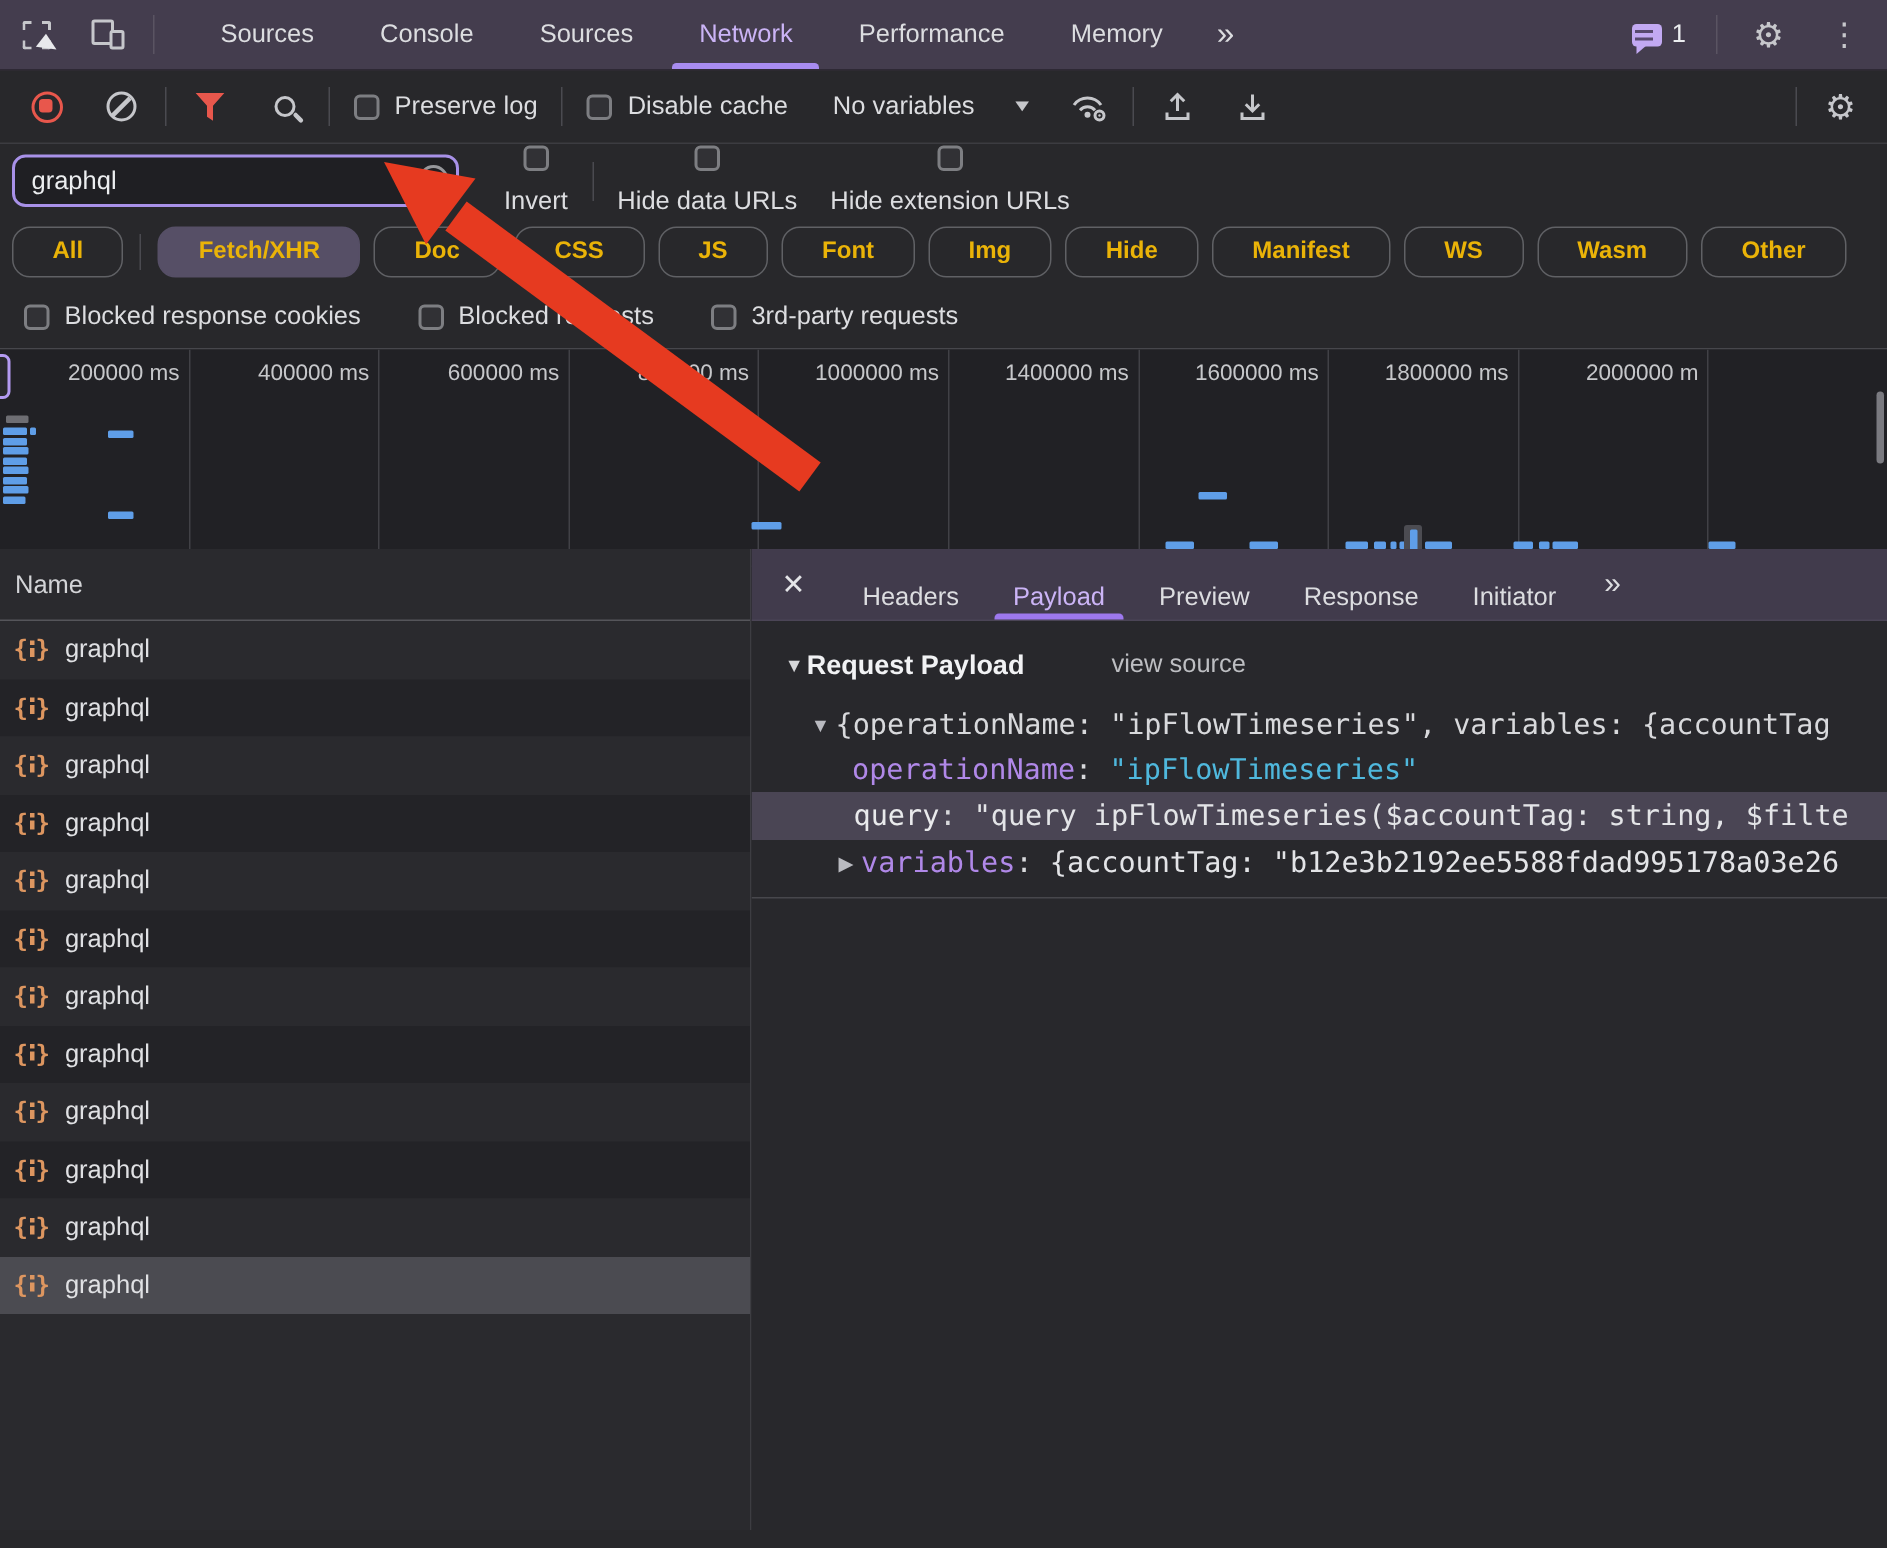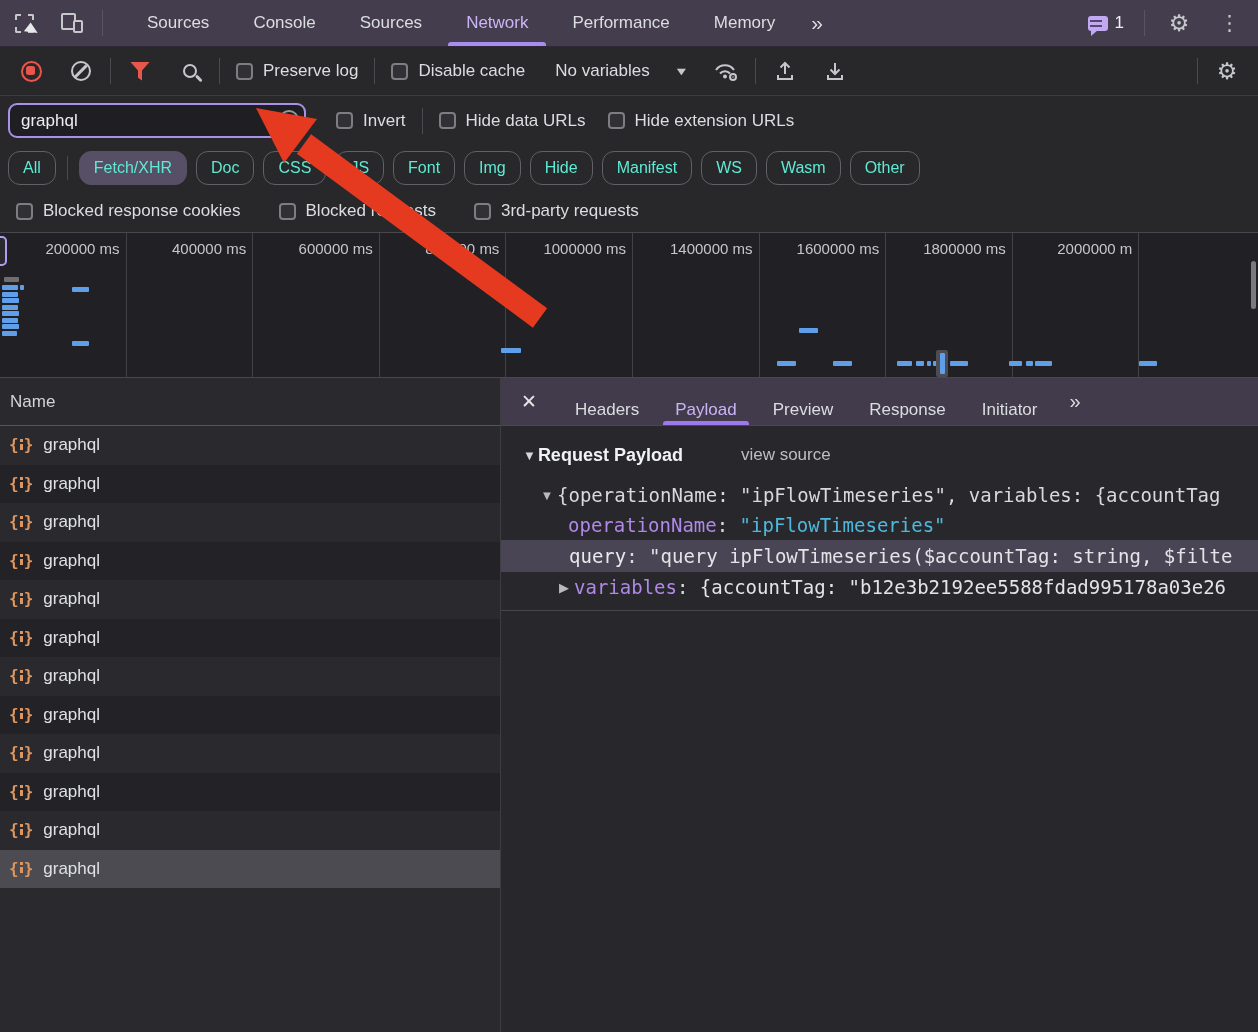--- a/index.html
+++ b/index.html
@@ -56,24 +56,24 @@
   .sicon { stroke:#c6c7cb; stroke-width:2; fill:none; }
   .spacer { flex:1; }
 
   
   .filterrow { position:absolute; left:0; top:96px; width:1258px; height:49px; display:flex; align-items:center; padding:0 8px; gap:10px; }
   .finput-wrap { position:relative; width:298px; height:35px; }
   .finput { width:100%; height:100%; background:#1f1f23; border:2px solid #a891e8; border-radius:9px;
     color:#eceef0; font-size:17px; padding:0 34px 0 11px; outline:none; font-family:"Liberation Sans",sans-serif; }
   .clearx { position:absolute; right:7px; top:7px; width:20px; height:20px; border-radius:50%;
     border:2px solid #96979b; color:#c9cacd; font-size:11px; display:flex; align-items:center; justify-content:center; }
-  .filterrow .cbgroup { padding:0 6px; }
+  .filterrow .cbgroup { padding:0 6px;flex-direction:column; }
   .pillsrow { position:absolute; left:0; top:145px; width:1258px; height:45px; display:flex; align-items:center; padding:0 8px; gap:9px; }
-  .pill { height:34px; display:flex; align-items:center; padding:0 14px; border:1.5px solid #606165;
-    border-radius:12px; font-size:16px; font-weight:400; color:#5eead4; background:transparent; white-space:nowrap; }
+  .pill { height:34px; display:flex; align-items:center; padding:0 26px; border:1.5px solid #606165;
+    border-radius:12px; font-size:16px; font-weight:700; color:#eab308; background:transparent; white-space:nowrap; }
   .pill.active { background:#564f66; border-color:#564f66; }
   .pillsrow .vsep { height:24px; margin:0 2px; }
   .cbsrow { position:absolute; left:0; top:190px; width:1258px; height:43px; display:flex; align-items:center; padding:0 8px; gap:22px;
     border-bottom:1px solid #47474c; }
 
   
   .timeline { position:absolute; left:0; top:233px; width:1258px; height:145px; background:#212125;
     border-bottom:1px solid #47474c; overflow:hidden; }
   .segments { display:flex; height:100%; }
   .seg { flex:0 0 126.6px; border-right:1px solid #414146; font-size:15px; color:#c6c7ca;
@@ -81,21 +81,21 @@
   .bars { position:absolute; inset:0; }
   .bar { position:absolute; border-radius:1px; }
   .c-b { background:#5f9ee8; }
   .c-g { background:#6e6e73; }
   .c-box { background:#4c4c52; border-radius:2px; }
   .range-pill { position:absolute; left:-5px; top:3px; width:12px; height:30px; border:2px solid #b49bf2;
     border-radius:5px; background:#2a2a2e; }
   .tl-scroll { position:absolute; right:2px; top:28px; width:5px; height:48px; background:#8a8a90; border-radius:3px; opacity:.85; }
 
   
-  .split { position:absolute; left:0; top:378px; width:1258px; height:654px; display:flex; }
+  .split { position:absolute; left:0; top:366px; width:1258px; height:654px; display:flex; }
   .left { width:501px; background:#2a2a2e; border-right:1px solid #3d3d42; display:flex; flex-direction:column; }
   .lheader { height:48px; border-bottom:1px solid #55555a; display:flex; align-items:center;
     padding-left:10px; font-size:17px; color:#d3d4d7; background:#2a2a2e; flex:0 0 48px; }
   .rows { flex:1; overflow:hidden; }
   .row { height:38.5px; display:flex; align-items:center; gap:10px; padding-left:9px; font-size:17px; color:#e0e1e4; }
   .row:nth-of-type(odd) { background:#2a2a2e; }
   .row:nth-of-type(even) { background:#232327; }
   .row.active { background:#4b4b51; }
   .braces { display:inline-flex; align-items:center; font-family:"DejaVu Sans Mono",monospace;
     font-size:16px; font-weight:bold; color:#dd9660; line-height:1; }

